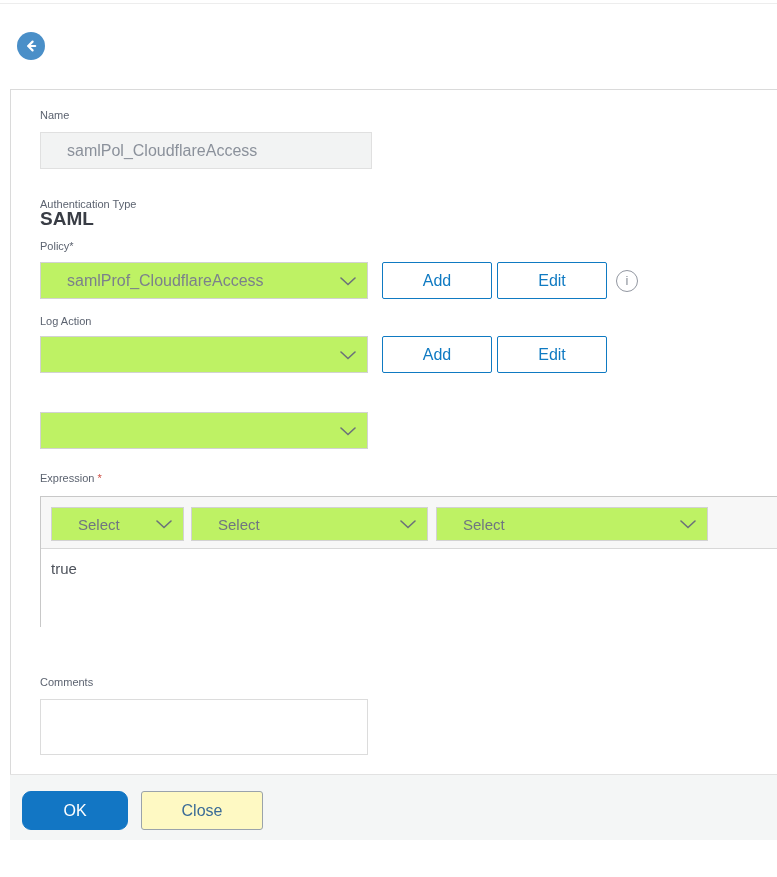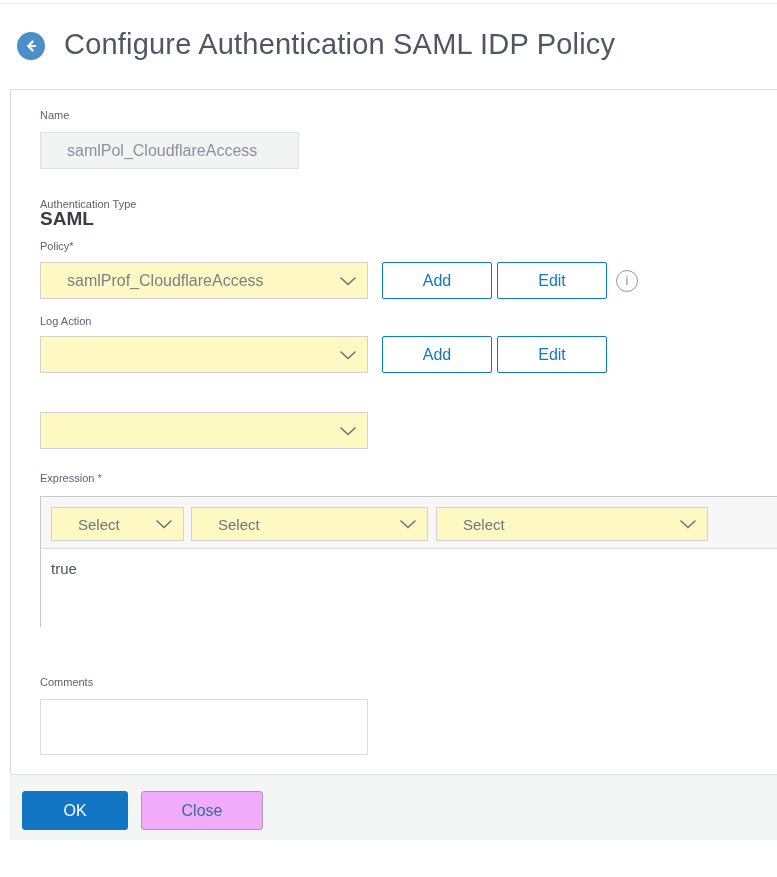--- a/index.html
+++ b/index.html
@@ -50,29 +50,29 @@
     font-size: 11px; color: #5c6370; white-space: nowrap;
   }
   .value-bold {
     position: absolute; left: 40px;
     font-size: 19px; font-weight: 700; color: #393d45;
   }
   .req { color: var(--required-red, #cc4b41); }
 
   
   .text-input {
-    position: absolute; left: 40px; width: 259px; height: 37px;
+    position: absolute; left: 40px; width: 332px; height: 37px;
     border: 1px solid #e0e0e0; background: #f2f3f3;
     color: #8b919b; font-size: 16px;
     padding: 0 10px 0 26px;
     font-family: "Liberation Sans", sans-serif;
   }
   .select {
     position: absolute;
-    background: #fef9c3; border: 1px solid #d2d2d2;
+    background: #bef264; border: 1px solid #d2d2d2;
     display: flex; align-items: center;
     padding-left: 26px; padding-right: 34px;
     cursor: pointer;
   }
   .select .select-value {
     font-size: 16px; color: #7b818b;
     overflow: hidden; white-space: nowrap;
   }
   .select .chev {
     position: absolute; right: 11px; top: 50%;
@@ -135,27 +135,27 @@
     position: absolute; left: 10px; top: 774px;
     width: 790px; height: 66px;
     background: #f4f6f6;
     border-top: 1px solid #e2e2e2;
   }
   .btn-primary {
     position: absolute; left: 12px; top: 16px;
     width: 106px; height: 39px;
     background: var(--primary-btn, #1276c4);
     color: #ffffff; border: 1px solid var(--primary-btn, #1276c4);
-    border-radius: 3px; font-size: 16px;
+    border-radius: 9px; font-size: 16px;
     font-family: "Liberation Sans", sans-serif; cursor: pointer;
   }
   .btn-close {
     position: absolute; left: 131px; top: 16px;
     width: 122px; height: 39px;
-    background: #f0abfc; color: #3a6b97;
+    background: #fef9c3; color: #3a6b97;
     border: 1px solid #9aa3ab; border-radius: 3px;
     font-size: 16px; font-family: "Liberation Sans", sans-serif;
     cursor: pointer;
   }
 
   
   .p-name-lbl   { top: 109px; }
   .p-name-inp   { top: 132px; }
   .p-auth-lbl   { top: 198px; }
   .p-auth-val   { top: 208px; }
@@ -176,21 +176,20 @@
 <div id="screen">
 
   <div class="topline"></div>
 
   <button class="back-btn">
     <svg width="16" height="16" viewBox="0 0 16 16">
       <path d="M9.6 3.6 L5.2 8 L9.6 12.4" stroke="#ffffff" stroke-width="2.2" fill="none" stroke-linecap="round" stroke-linejoin="round"></path>
       <line x1="5.6" y1="8" x2="12.2" y2="8" stroke="#ffffff" stroke-width="2.2" stroke-linecap="round"></line>
     </svg>
   </button>
-  <h1 class="page-title">Configure Authentication SAML IDP Policy</h1>
 
   <div class="panel"></div>
 
   <div class="lbl p-name-lbl">Name</div>
   <input class="text-input p-name-inp" readonly="" value="samlPol_CloudflareAccess" style="">
 
   <div class="lbl p-auth-lbl">Authentication Type</div>
   <div class="value-bold p-auth-val">SAML</div>
 
   <div class="lbl p-act-lbl">Policy*</div>

